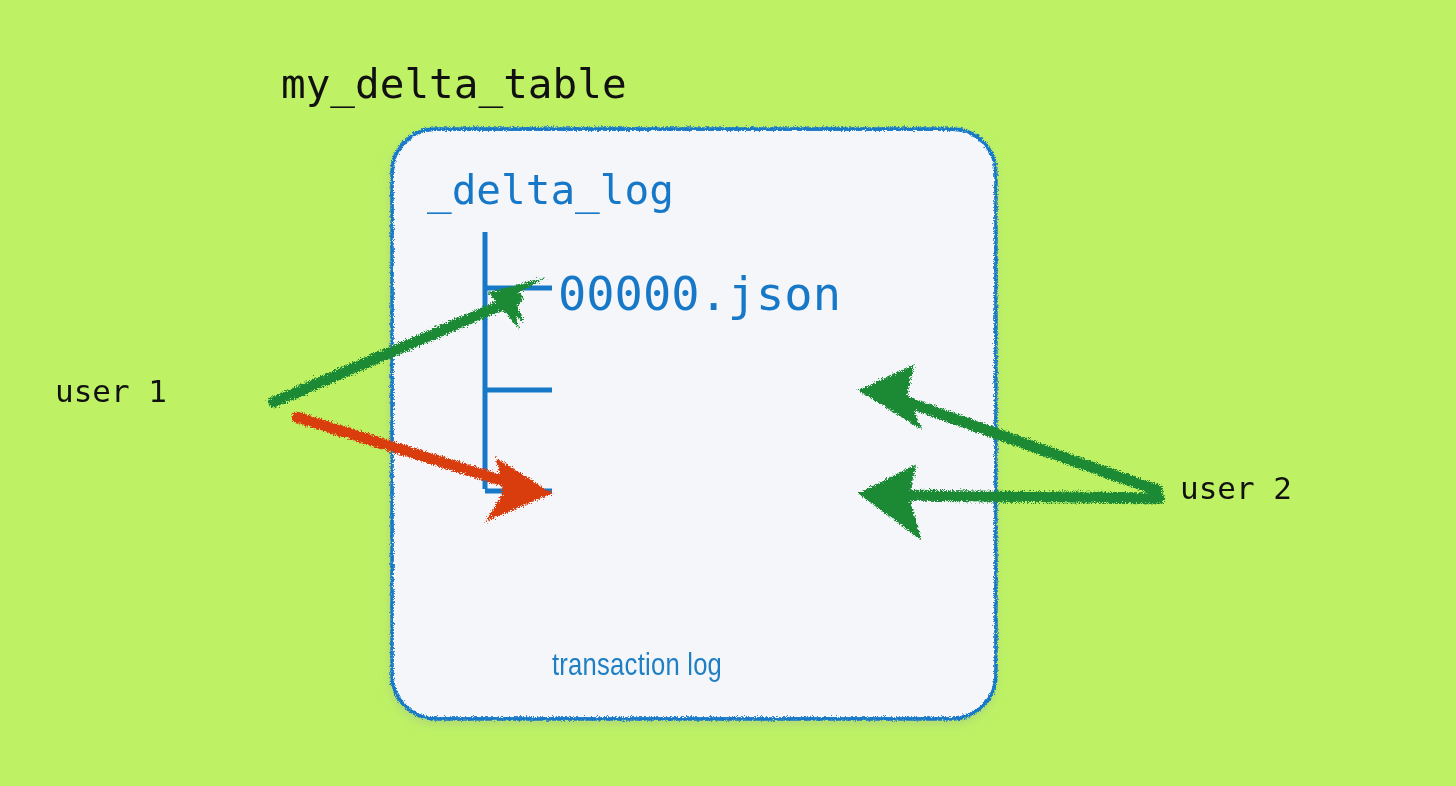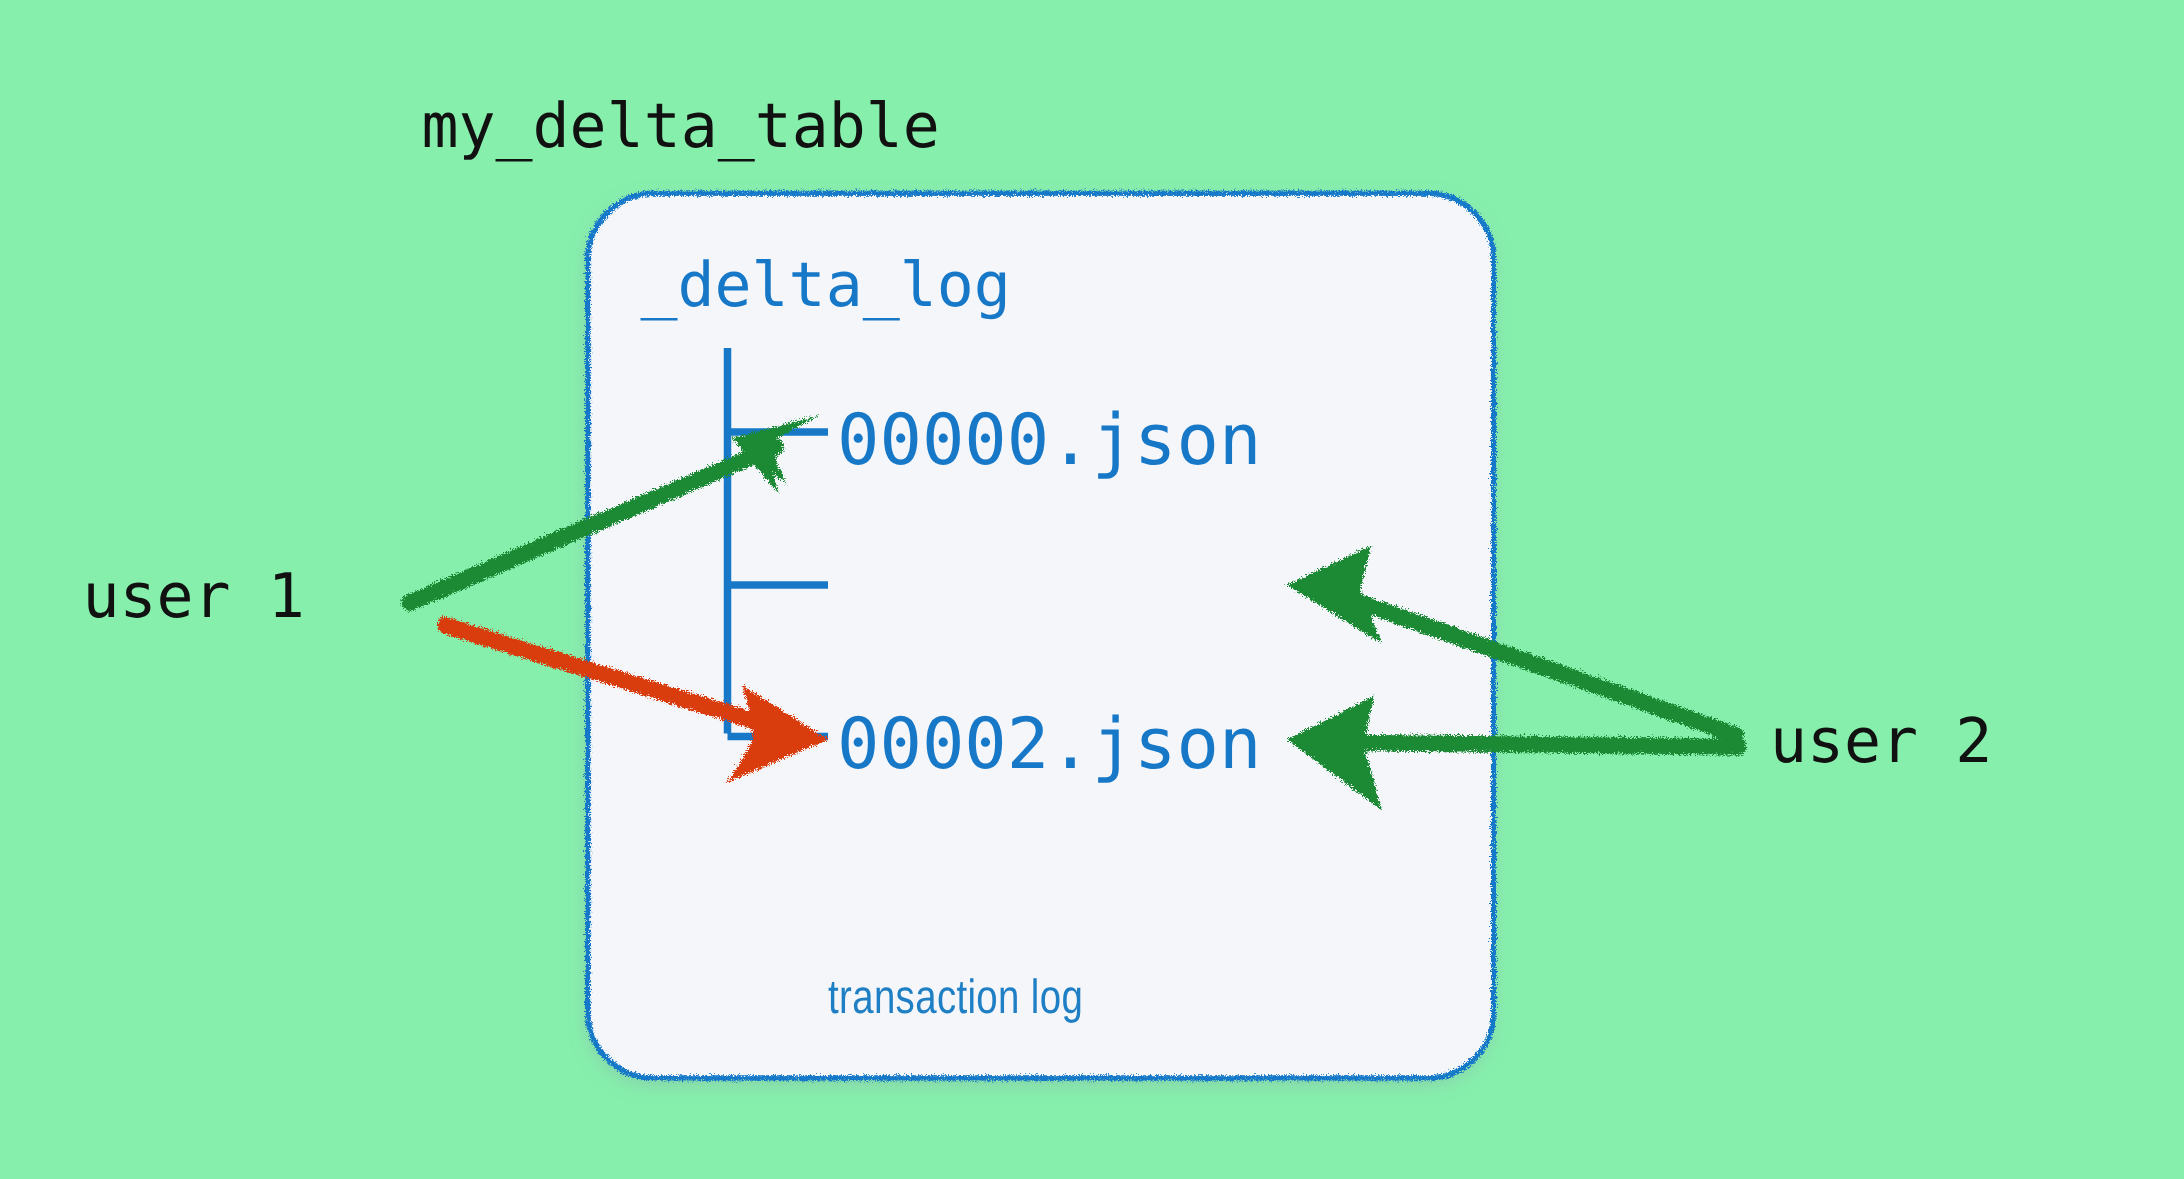--- a/index.html
+++ b/index.html
@@ -5,21 +5,21 @@
 <style>
   html, body {
     margin: 0;
     padding: 0;
     background: #ffffff;
   }
   #canvas {
     position: relative;
     width: 1456px;
     height: 786px;
-    background: #86efac;
+    background: #bef264;
     overflow: hidden;
     font-family: "DejaVu Sans Mono", "Liberation Mono", monospace;
   }
   svg.layer {
     position: absolute;
     left: 0;
     top: 0;
     width: 1456px;
     height: 786px;
     overflow: visible;
@@ -58,21 +58,21 @@
     left: 552px;
     top: 646px;
     font-size: 32px;
     color: #1f7fc4;
     font-family: "Liberation Sans", "DejaVu Sans", sans-serif;
     transform: scaleX(0.80);
     transform-origin: left top;
     letter-spacing: 0.3px;
   }
   .user-label {
-    font-size: 41px;
+    font-size: 31px;
     color: #111111;
     font-family: "DejaVu Sans Mono", "Liberation Mono", monospace;
   }
   #user-1-label { left: 55px; top: 373px; }
   #user-2-label { left: 1180px; top: 470px; }
 </style>
 </head>
 <body>
 
 <div id="canvas">
@@ -109,21 +109,20 @@
     </g>
   </svg>
 
   <div class="txt" id="table-title">my_delta_table</div>
 
   <div class="txt" id="delta-log-label">_delta_log</div>
 
   <div class="txt json-label" id="json-0">00000.json</div>
 
 
-  <div class="txt json-label" id="json-2">00002.json</div>
 
   <div class="txt" id="transaction-log-label">transaction log</div>
 
   <div class="txt user-label" id="user-1-label">user 1</div>
 
   <div class="txt user-label" id="user-2-label">user 2</div>
 
   <svg class="layer" id="layer-arrows">
     <g filter="url(#rough-arrow)">
 

